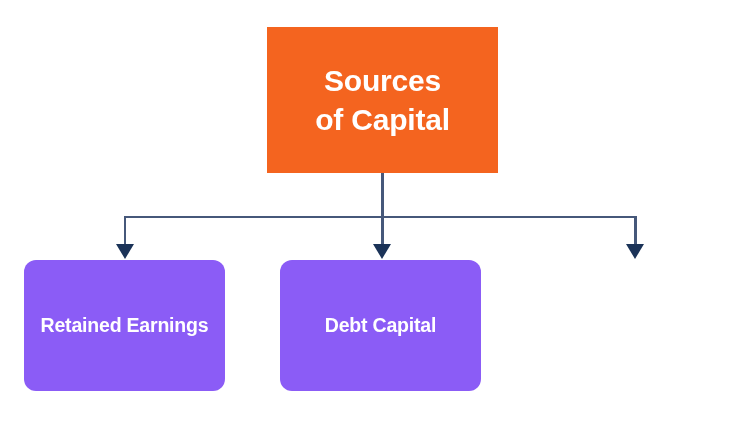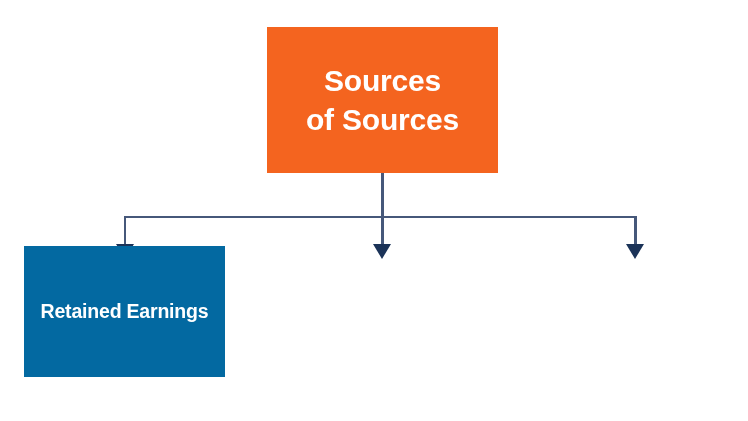--- a/index.html
+++ b/index.html
@@ -37,25 +37,26 @@
     left: 267px;
     top: 27px;
     width: 231px;
     height: 146px;
     background: #F4641F;
     font-size: 30px;
     line-height: 1.3;
   }
 
   .node.leaf {
-    top: 246px;
+    top: 260px;
     width: 201px;
     height: 131px;
-    background: #0369a1;
+    background: #8b5cf6;
     font-size: 19.5px;
+    border-radius: 12px;
   }
 
   .node.leaf-1 { left: 24px;  }
   .node.leaf-2 { left: 280px; }
   .node.leaf-3 { left: 530px; }
 
   .node-label { display: block; }
 
   
   .conn {
@@ -101,34 +102,37 @@
   .arrow-3 { left: 626px;   }
 </style>
 </head>
 <body>
 
 <div id="canvas">
 
   <div class="node root">
     <div>
       <span class="node-label">Sources</span>
-      <span class="node-label">of Sources</span>
+      <span class="node-label">of Capital</span>
     </div>
   </div>
 
   <div class="conn stem-root"></div>
   <div class="conn bus"></div>
 
   <div class="conn drop drop-1"></div>
   <div class="conn drop drop-2"></div>
   <div class="conn drop drop-3"></div>
 
   <div class="arrow arrow-1"></div>
   <div class="arrow arrow-2"></div>
   <div class="arrow arrow-3"></div>
 
   <div class="node leaf leaf-1">
     <span class="node-label">Retained Earnings</span>
   </div>
 
+  <div class="node leaf leaf-2">
+    <span class="node-label">Debt Capital</span>
+  </div>
 
 
 </div>
 
 </body></html>

